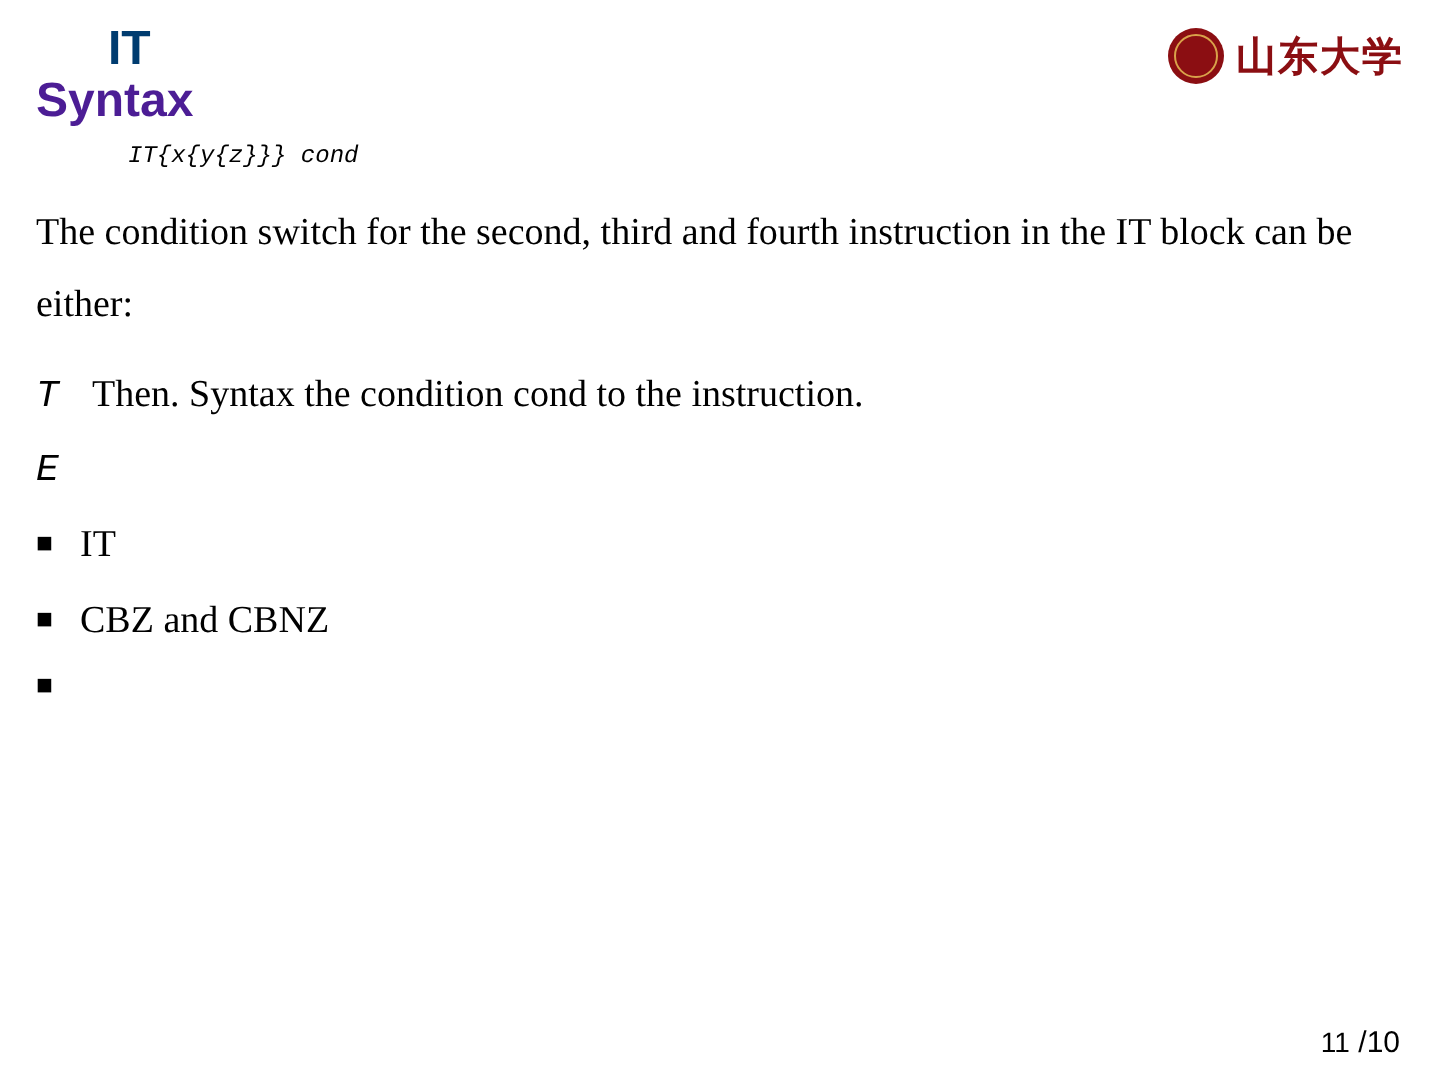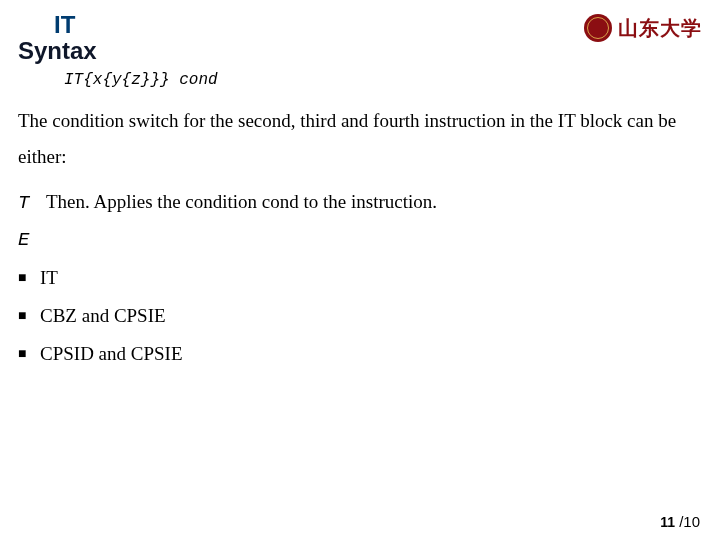--- a/index.html
+++ b/index.html
@@ -27,21 +27,21 @@
     font-weight: 700;
     font-size: 24px;
     color: #003c70;
     margin-left: 36px;
     line-height: 1.1;
   }
   .title2 {
     font-family: Arial, Helvetica, sans-serif;
     font-weight: 700;
     font-size: 24px;
-    color: #0f172a;
+    color: #4c1d95;
     line-height: 1.1;
   }
   .logo {
     position: absolute;
     top: 14px;
     right: 18px;
     display: flex;
     align-items: center;
     gap: 6px;
   }
@@ -64,21 +64,21 @@
     font-family: Liberation Sans, sans-serif;
     color: #8b0e12;
     font-size: 20px;
     font-weight: 600;
     letter-spacing: 1px;
     text-align: right;
   }
   .syntax-line {
     font-family: "Courier New", Courier, monospace;
     font-style: italic;
-    font-size: 16px;
+    font-size: 12px;
     margin-left: 46px;
     margin-top: 6px;
     margin-bottom: 14px;
   }
   .para {
     font-size: 19px;
     line-height: 1.9;
     margin: 0 0 8px 0;
     font-family: Liberation Serif, serif;
   }
@@ -110,21 +110,21 @@
   }
   .page-num {
     position: absolute;
     bottom: 10px;
     right: 20px;
     font-family: Arial, Helvetica, sans-serif;
     font-size: 14px;
     color: #000;
   }
   .page-num .cur {
-    font-weight: 700;
+    font-weight: 400;
   }
   .page-num .total {
     font-size: 15px;
   }
 </style>
 </head>
 <body>
 
 <div class="slide">
 
@@ -139,37 +139,36 @@
     <div class="title1">IT</div>
     <div class="title2">Syntax</div>
   </div>
 
   <div class="syntax-line">IT{x{y{z}}} cond</div>
 
   <p class="para">The condition switch for the second, third and fourth instruction in the IT block can be either:</p>
 
   <div class="def-row">
     <span class="def-term">T</span>
-    <span>Then. Applies the condition cond to the instruction.</span>
+    <span>Then. Syntax the condition cond to the instruction.</span>
   </div>
   <div class="def-row">
     <span class="def-term">E</span>
   </div>
 
 
   <div class="bullet-row">
     <span class="bullet-marker">■</span>
     <span>IT</span>
   </div>
   <div class="bullet-row">
     <span class="bullet-marker">■</span>
-    <span>CBZ and CPSIE</span>
+    <span>CBZ and CBNZ</span>
   </div>
   <div class="bullet-row">
     <span class="bullet-marker">■</span>
-    <span>CPSID and CPSIE</span>
   </div>
 
   <div class="page-num">
     <span class="cur">11</span><span class="total"> /</span><span class="total">10</span>
   </div>
 
 </div>
 
 </body></html>

